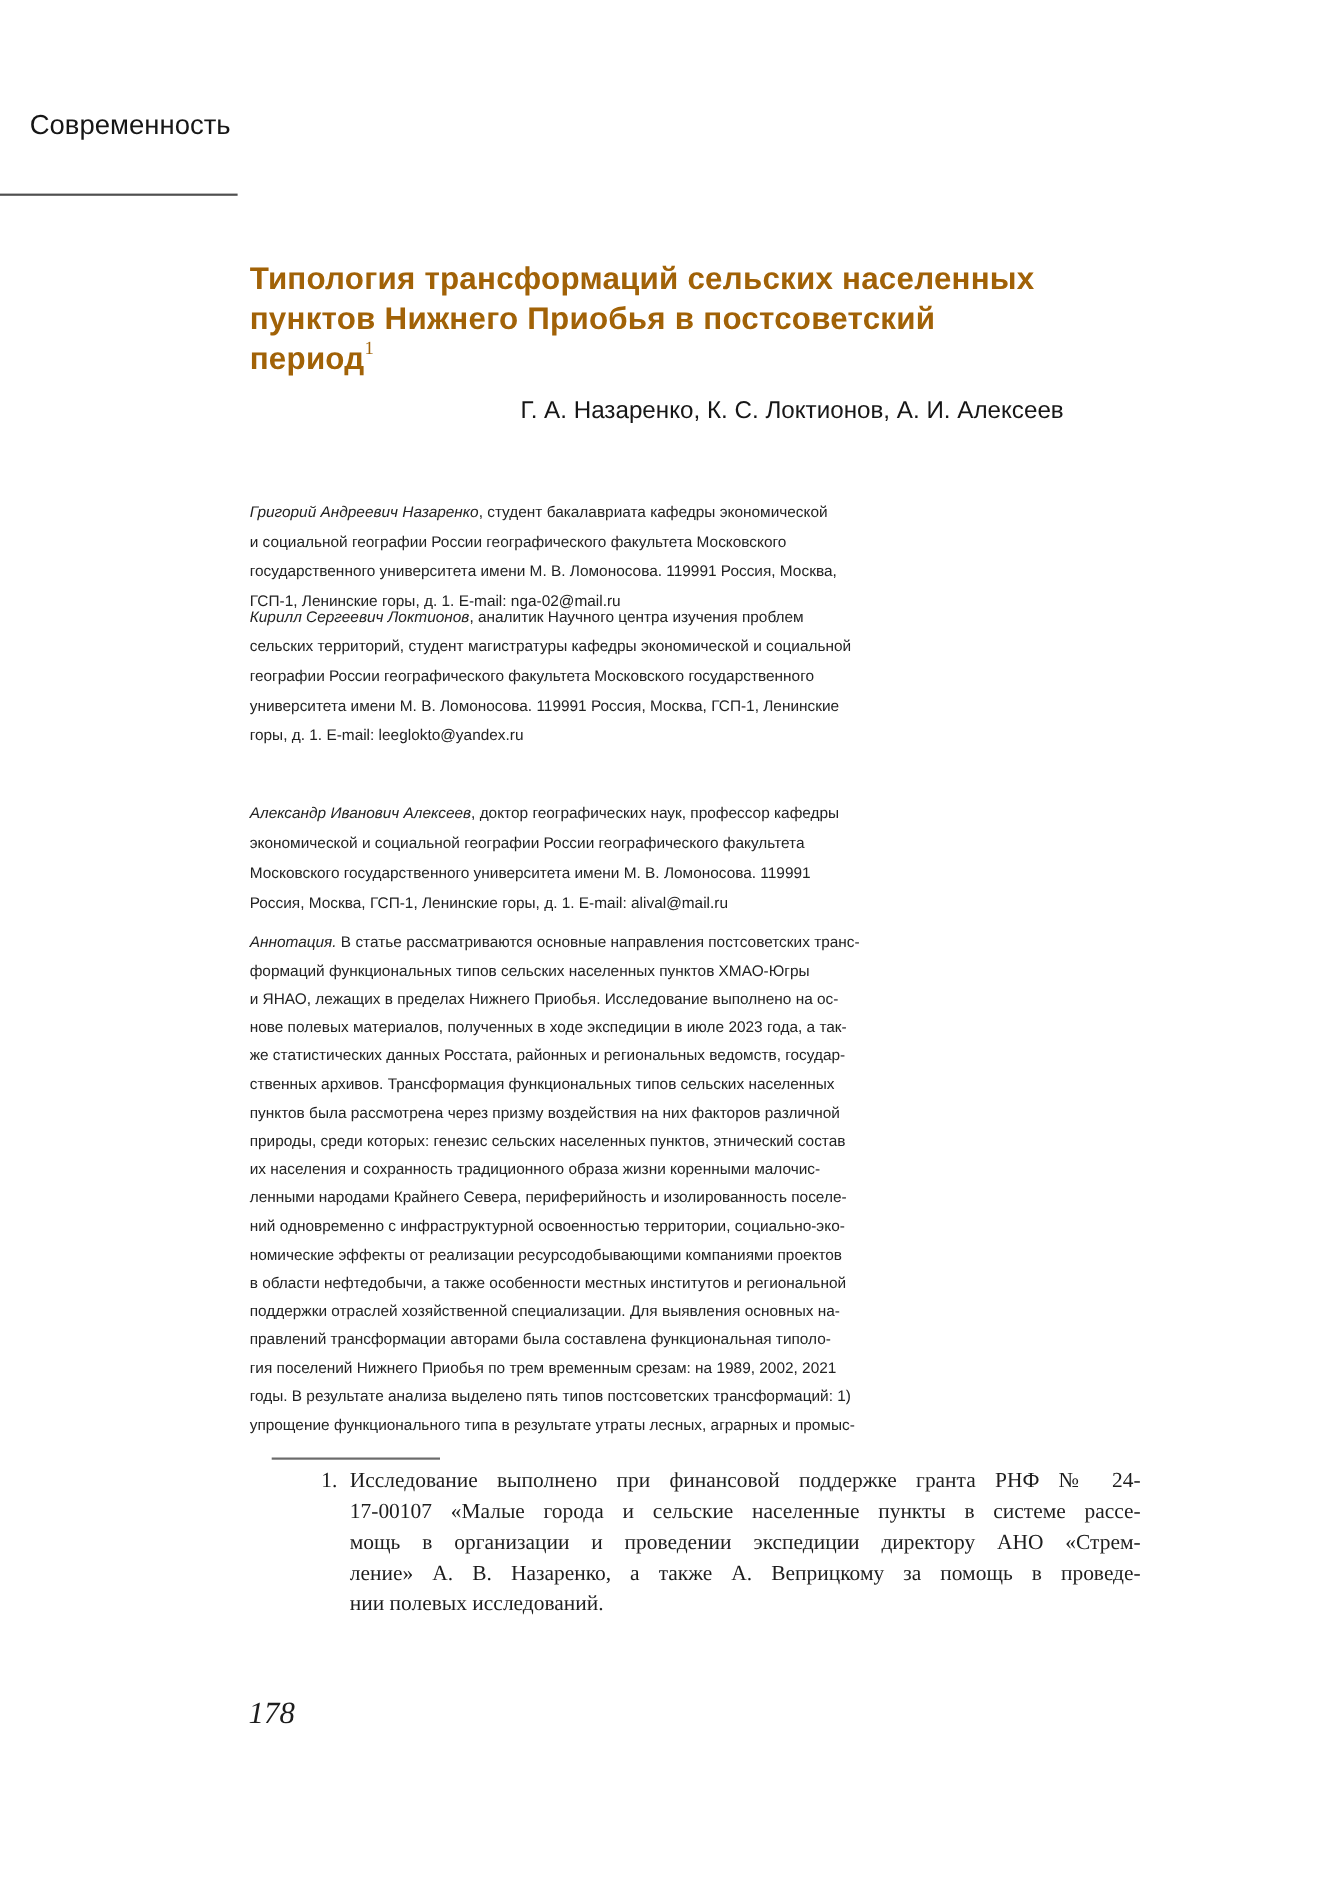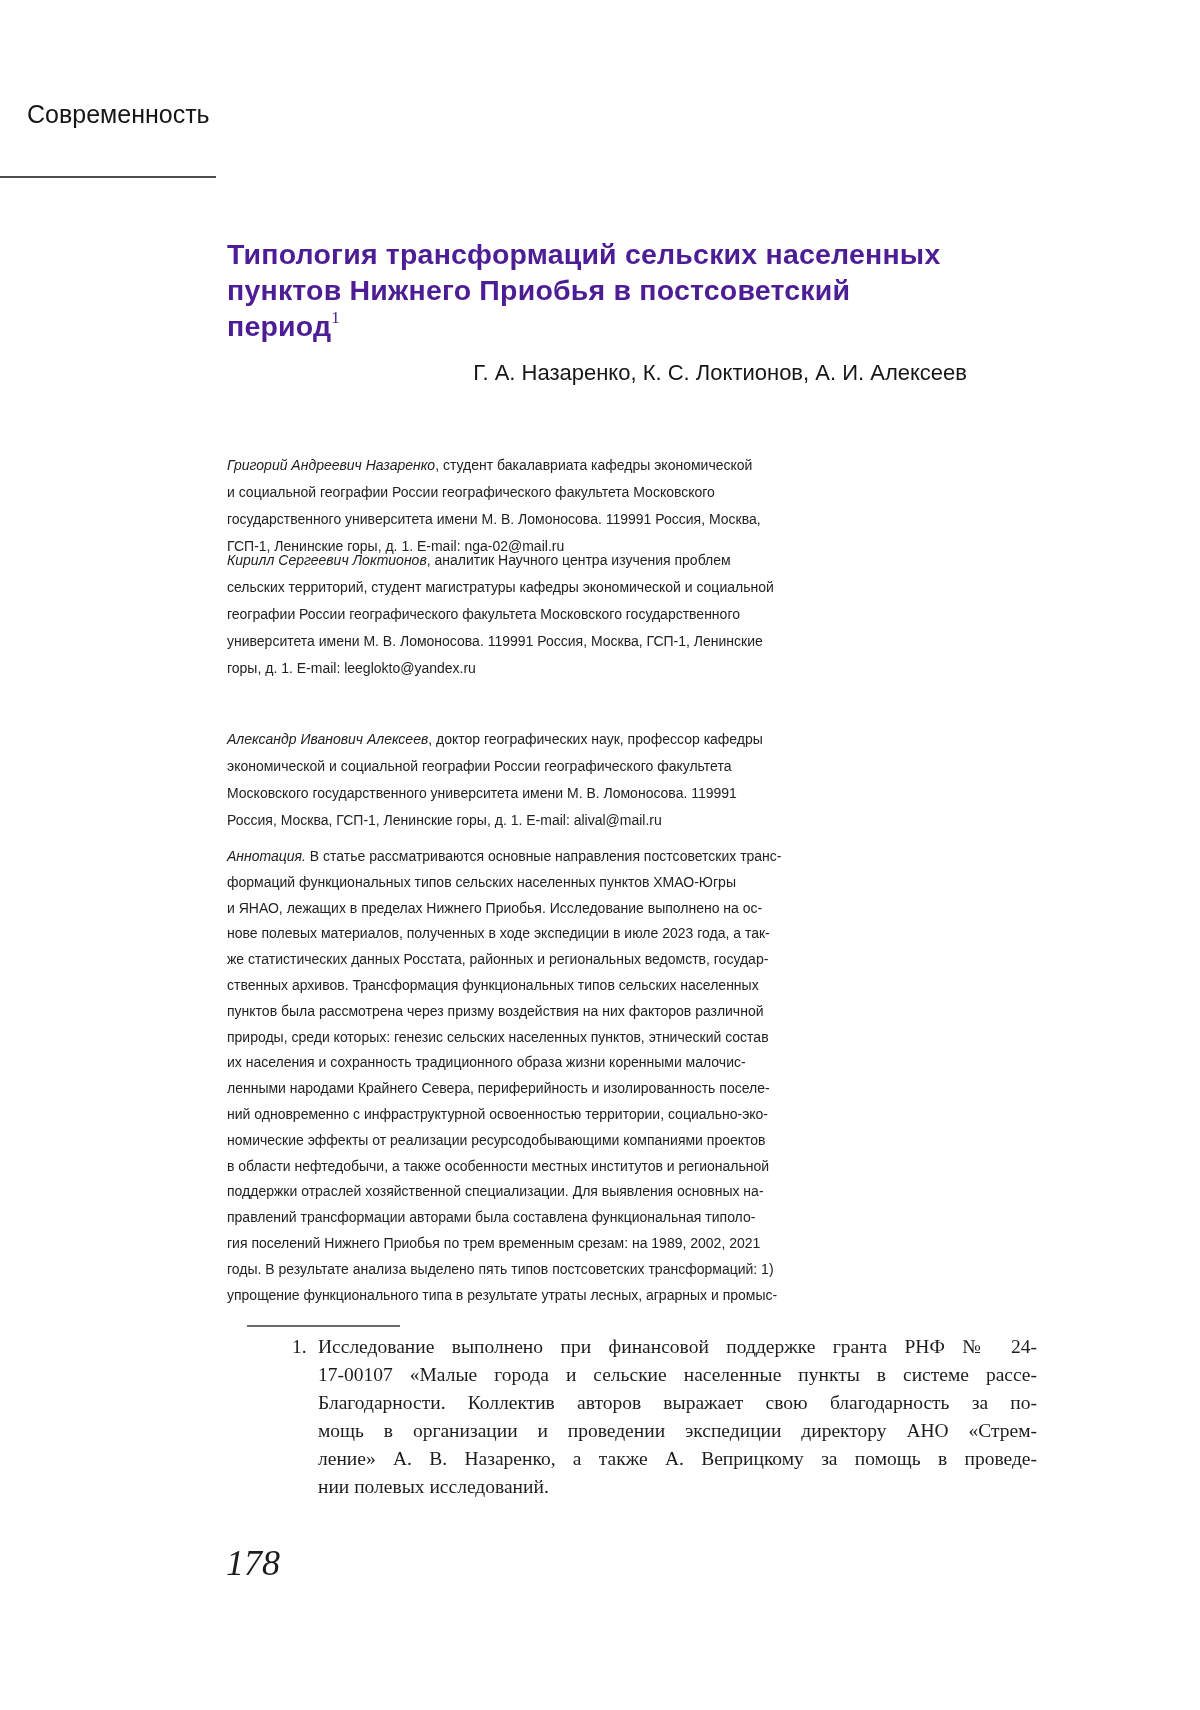--- a/index.html
+++ b/index.html
@@ -34,21 +34,21 @@
   }
   .article-title {
     position: absolute;
     left: 227px;
     top: 236px;
     width: 740px;
     margin: 0;
     font-size: 28.5px;
     font-weight: 700;
     line-height: 36px;
-    color: #4c1d95;
+    color: #a16207;
     white-space: pre-line;
     letter-spacing: 0.2px;
   }
   .article-title sup {
     font-family: "Liberation Serif", serif;
     font-weight: 400;
     font-size: 17px;
     line-height: 0;
     vertical-align: 13px;
   }
@@ -109,21 +109,21 @@
     position: absolute;
     left: -26px;
     top: 0;
   }
   .page-number {
     position: absolute;
     left: 226px;
     top: 1542px;
     font-family: "Liberation Serif", "DejaVu Serif", serif;
     font-style: italic;
-    font-size: 36px;
+    font-size: 28px;
     color: #1d1d1d;
   }
 </style>
 </head>
 <body>
 
 <div class="page">
 
   <div class="section-label">Современность</div>
   <div class="section-rule"></div>
@@ -167,21 +167,20 @@
 правлений трансформации авторами была составлена функциональная типоло-
 гия поселений Нижнего Приобья по трем временным срезам: на 1989, 2002, 2021
 годы. В результате анализа выделено пять типов постсоветских трансформаций: 1)
 упрощение функционального типа в результате утраты лесных, аграрных и промыс-</span></p>
 
   <div class="footnote-rule"></div>
 
   <div class="footnote">
     <div class="fn-line j"><span class="fn-marker">1.</span><span>Исследование выполнено при финансовой поддержке гранта РНФ № 24-</span></div>
     <div class="fn-line j"><span>17-00107 «Малые города и сельские населенные пункты в системе рассе-</span></div>
-    <div class="fn-line j"><span>Благодарности. Коллектив авторов выражает свою благодарность за по-</span></div>
     <div class="fn-line j"><span>мощь в организации и проведении экспедиции директору АНО «Стрем-</span></div>
     <div class="fn-line j"><span>ление» А. В. Назаренко, а также А. Веприцкому за помощь в проведе-</span></div>
     <div class="fn-line"><span>нии полевых исследований.</span></div>
   </div>
 
   <div class="page-number">178</div>
 
 </div>
 
 </body></html>

